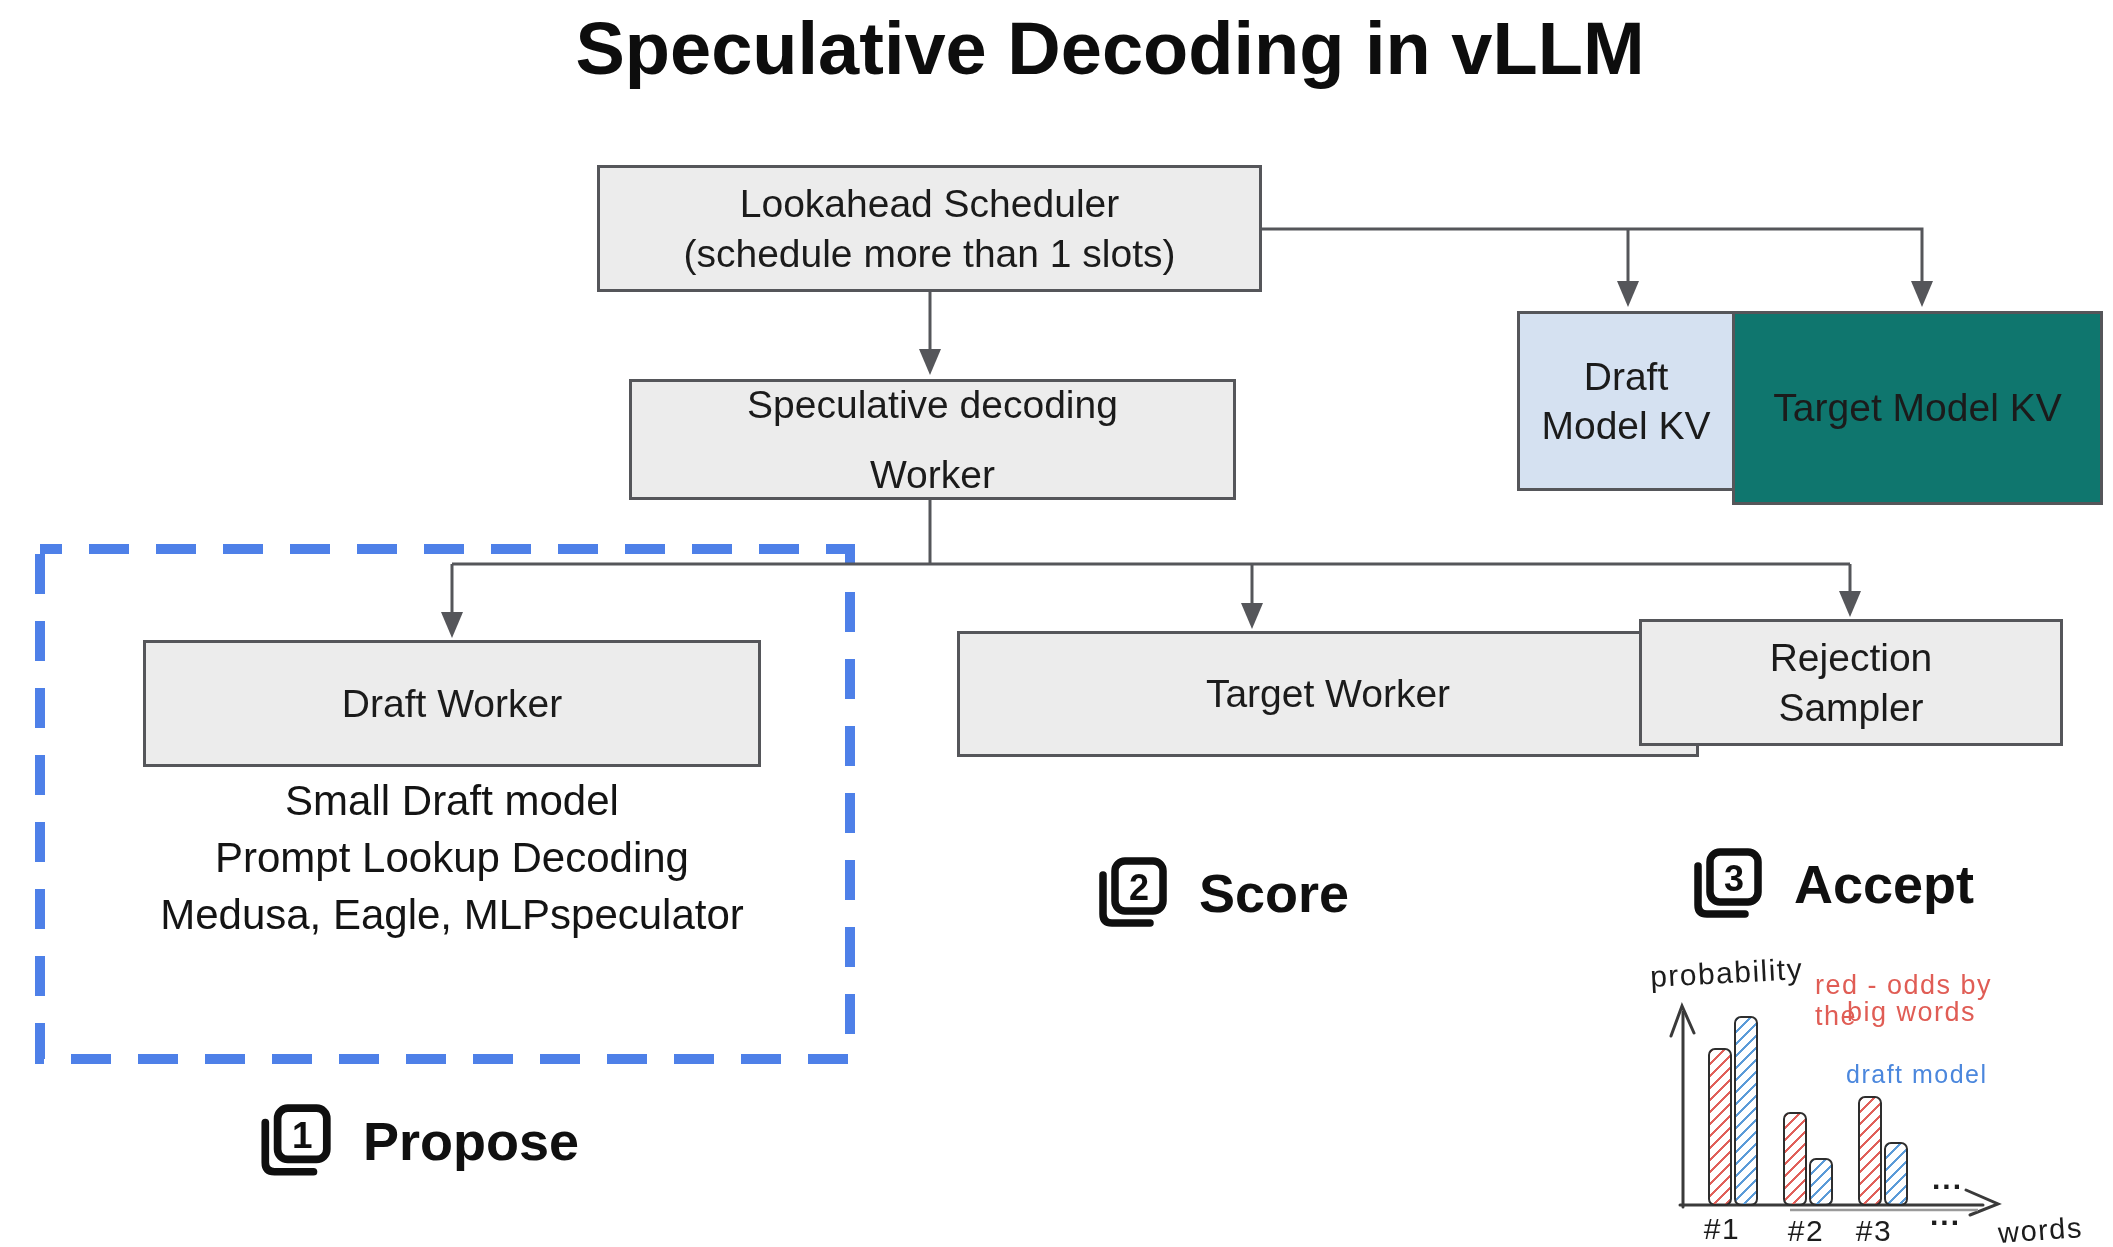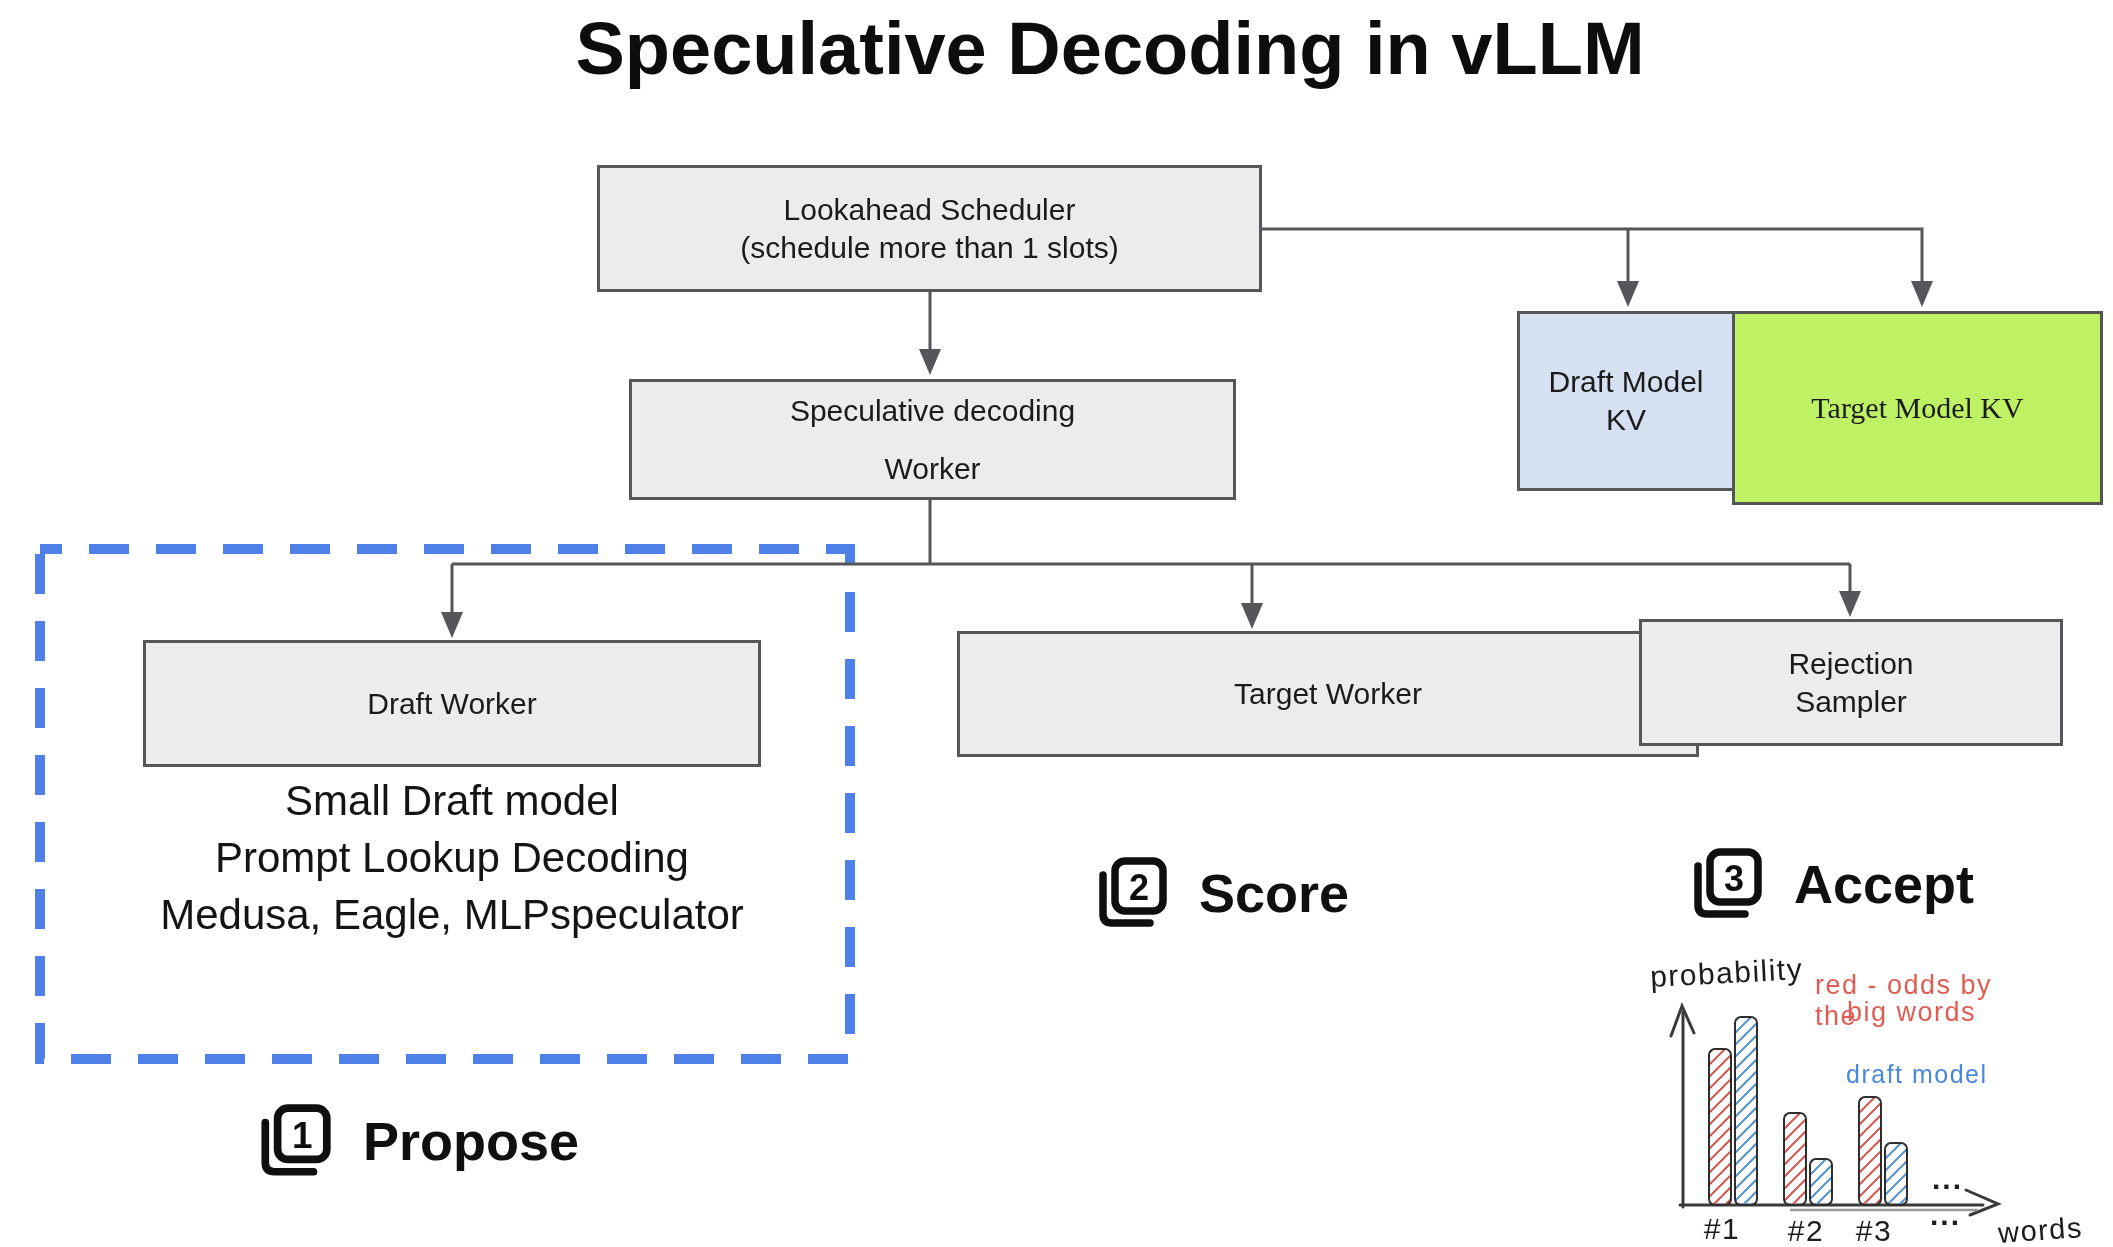--- a/index.html
+++ b/index.html
@@ -15,25 +15,25 @@
   .title{
     position:absolute;left:60px;top:6px;width:2100px;
     text-align:center;font-size:74px;font-weight:700;color:#0d0d0d;
     letter-spacing:0px;z-index:2;
   }
 
   .node{
     position:absolute;z-index:2;
     background:#ececec;border:3px solid #55565a;
     display:flex;flex-direction:column;align-items:center;justify-content:center;
-    text-align:center;color:#1b1b1b;font-size:30px;line-height:1.26;
+    text-align:center;color:#1b1b1b;font-size:39px;line-height:1.26;
     box-sizing:border-box;
   }
   .node.kv-draft{background:#d5e1f1;}
-  .node.kv-target{background:#bef264;font-family:Liberation Serif, serif;}
+  .node.kv-target{background:#0f766e;}
 
   .details{
     position:absolute;left:143px;top:772px;width:618px;z-index:2;
     text-align:center;font-size:42px;line-height:57px;color:#141414;
   }
   .details div{white-space:nowrap;}
 
   .step{
     position:absolute;display:flex;align-items:center;gap:28px;z-index:2;
   }

